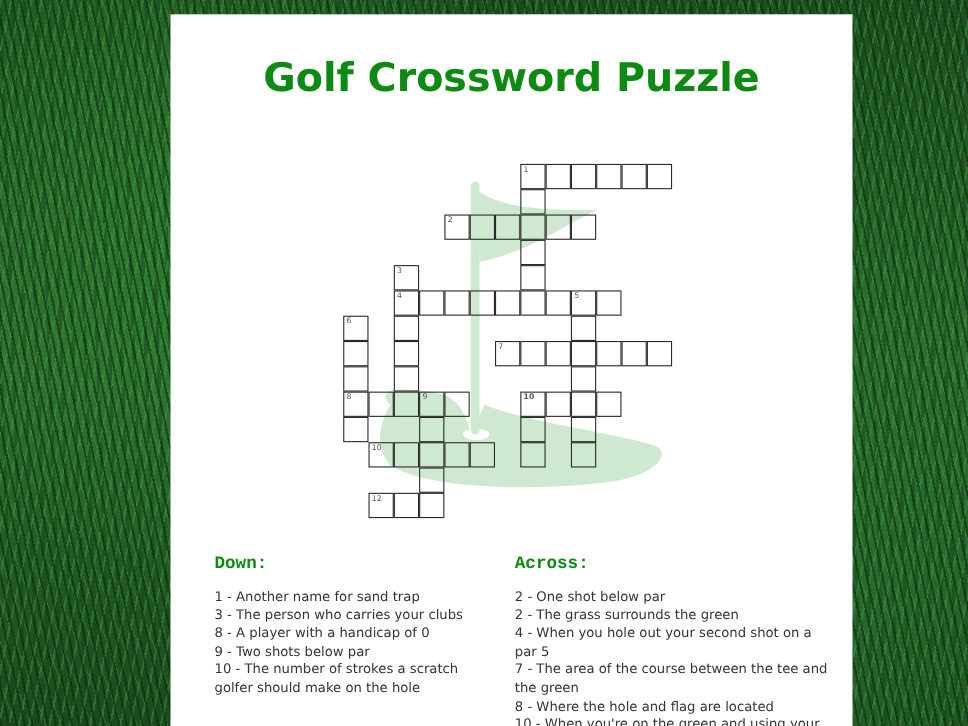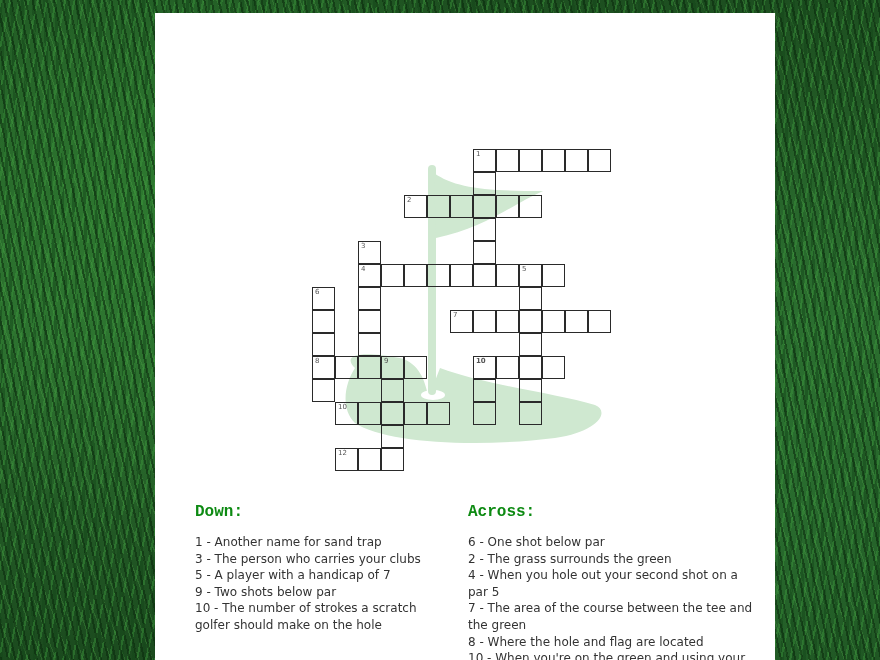--- a/index.html
+++ b/index.html
@@ -42,20 +42,21 @@
   .clue-list {
     position: absolute; top: 521px; font-size: 12px; line-height: 16.6px; color: #333;
     font-family: "DejaVu Sans", sans-serif; margin: 0; padding: 0; list-style: none;
   }
   .clue-list li { margin: 0; padding: 0; }
 </style>
 </head>
 <body>
 
 <div class="card">
+  <div class="title">Golf Crossword Puzzle</div>
 
   <div class="puzzle">
     <svg class="bg-art" width="620" height="480">
 
       <path d="M200,355 C185,340 210,338 245,345 C265,350 270,370 272,378 C278,385 282,378 280,368 L285,355 C330,372 400,380 440,392 C455,398 445,418 400,425 C320,435 230,430 200,410 C185,395 190,370 200,355 Z" fill="#cfe8d0"></path>
 
       <ellipse cx="278" cy="382" rx="12" ry="5" fill="#ffffff"></ellipse>
 
       <rect x="273" y="152" width="8" height="230" rx="4" fill="#cfe8d0"></rect>
 
@@ -150,27 +151,27 @@
         </div>
         <div class="cell" style="left: 203px; top: 435px;"></div>
         <div class="cell" style="left: 226px; top: 435px;"></div>
       </div>
   </div>
 
   <div class="clues-head" style="left:40px;">Down:</div>
   <ul class="clue-list" style="left:40px; width:245px;">
     <li>1 - Another name for sand trap</li>
     <li>3 - The person who carries your clubs</li>
-    <li>5 - A player with a handicap of 7</li>
+    <li>8 - A player with a handicap of 0</li>
     <li>9 - Two shots below par</li>
     <li>10 - The number of strokes a scratch golfer should make on the hole</li>
   </ul>
 
   <div class="clues-head" style="left:313px;text-align:center;">Across:</div>
   <ul class="clue-list" style="left:313px; width:285px;">
-    <li>6 - One shot below par</li>
+    <li>2 - One shot below par</li>
     <li>2 - The grass surrounds the green</li>
     <li>4 - When you hole out your second shot on a par 5</li>
     <li>7 - The area of the course between the tee and the green</li>
     <li>8 - Where the hole and flag are located</li>
     <li>10 - When you're on the green and using your</li>
   </ul>
 </div>
 
 </body></html>

